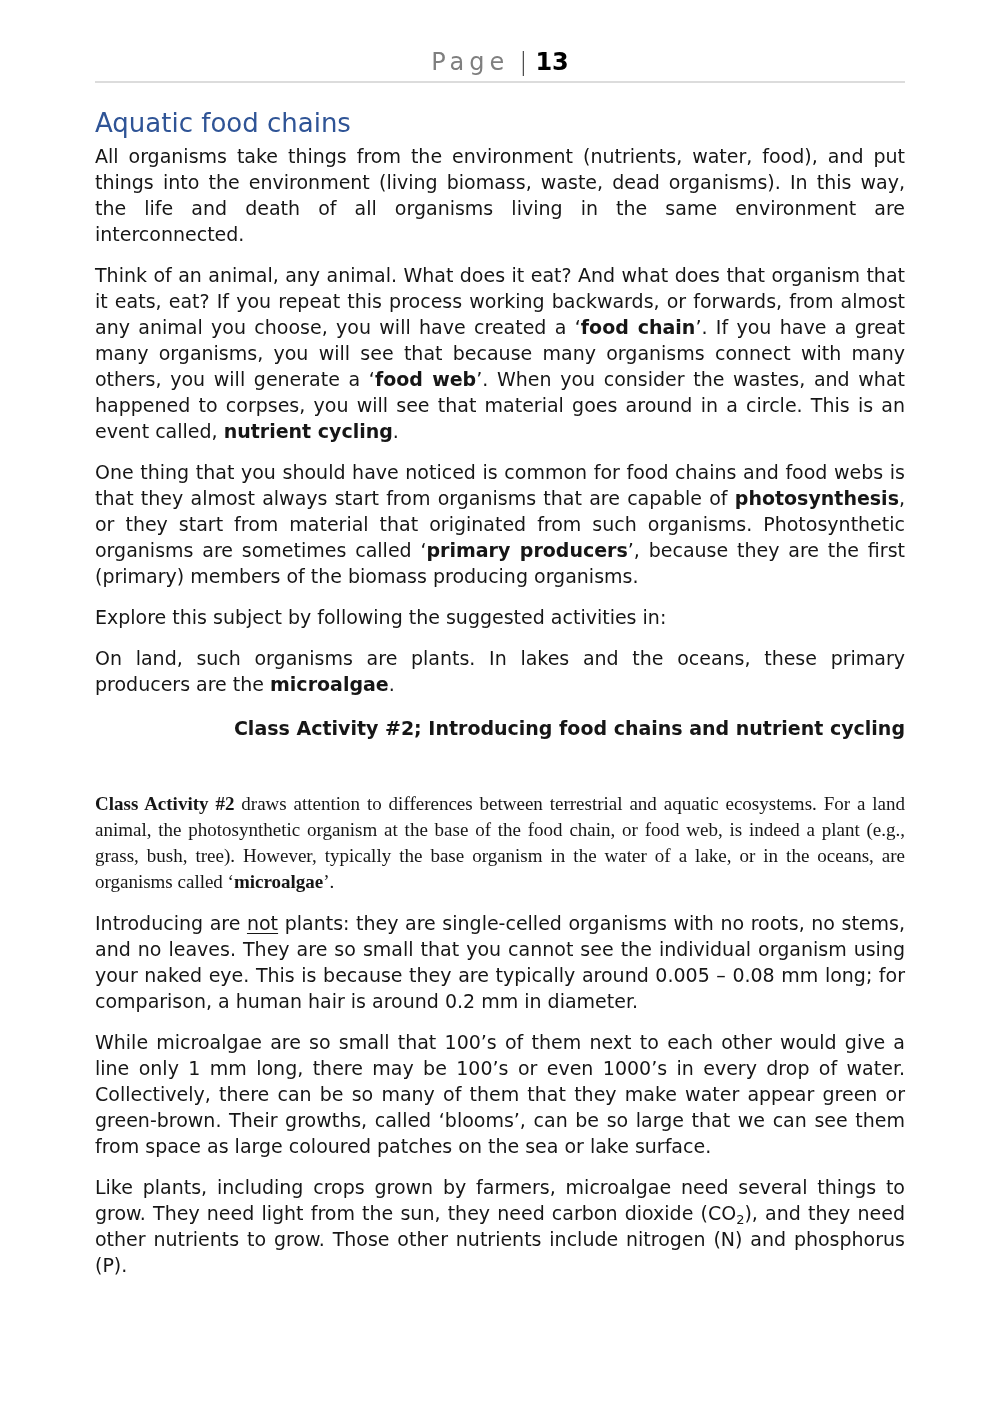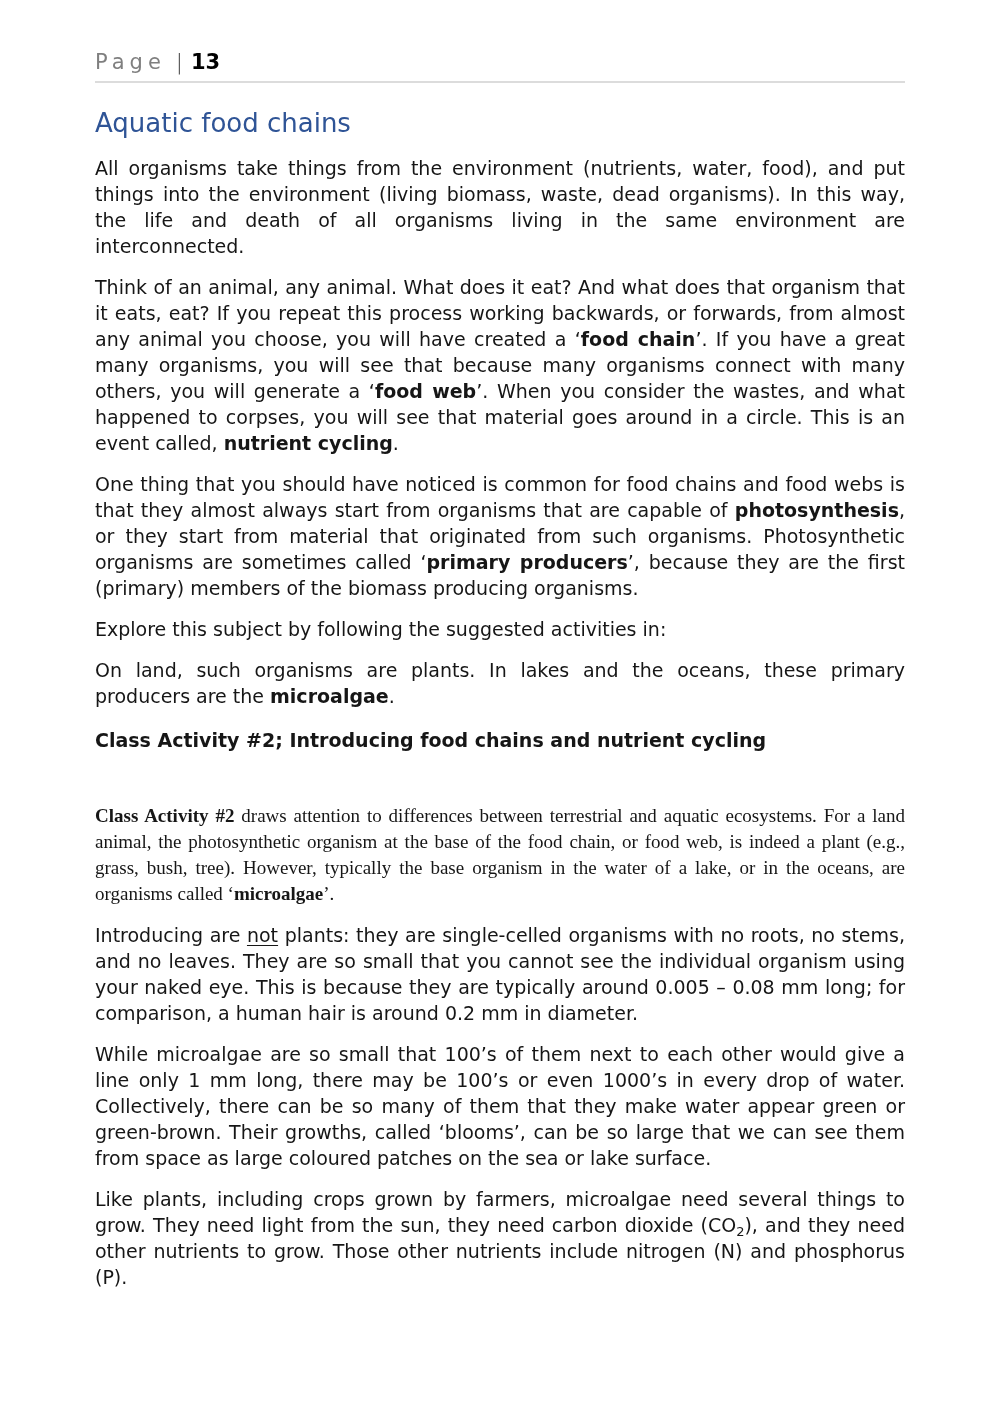--- a/index.html
+++ b/index.html
@@ -15,24 +15,24 @@
     position: relative;
     width: 1000px;
     height: 1415px;
     background: var(--page-bg);
     overflow: hidden;
     font-family: "DejaVu Sans", "Liberation Sans", sans-serif;
     color: var(--body-color);
   }
   .page-header {
     margin: 50px 95px 0 95px;
-    text-align: left;
+    text-align: center;
     border-bottom: 2px solid var(--rule-color);
     padding-bottom: 7px;
-    font-size: 21px;
+    font-size: 24px;
     line-height: 24px;
     white-space: nowrap;
   }
   .pg-label {
     color: var(--header-gray);
     letter-spacing: 5px;
   }
   .pg-sep {
     color: #3a3a3a;
     font-weight: 300;
@@ -42,31 +42,31 @@
     color: #000000;
     font-weight: bold;
   }
   .content {
     margin: 0 95px;
   }
   .section-heading {
     color: var(--heading-color);
     font-size: 26px;
     font-weight: 400;
-    margin: 24px 0 16px 0;
+    margin: 24px 0 4px 0;
     line-height: 32px;
   }
   .doc-body p {
     font-size: 19px;
     line-height: 26px;
     text-align: justify;
     margin: 0 0 15px 0;
   }
   .doc-body p.activity-title {
-    text-align: left;
+    text-align: right;
     font-weight: bold;
     margin: 18px 0 15px 0;
   }
   .doc-body p.spaced {
     margin-top: 50px;
     font-family: Liberation Serif, serif;
   }
   .doc-body strong { font-weight: bold; }
   .doc-body u { text-decoration: underline; text-underline-offset: 3px; }
   .doc-body sub { font-size: 13px; line-height: 0; vertical-align: -4px; }

